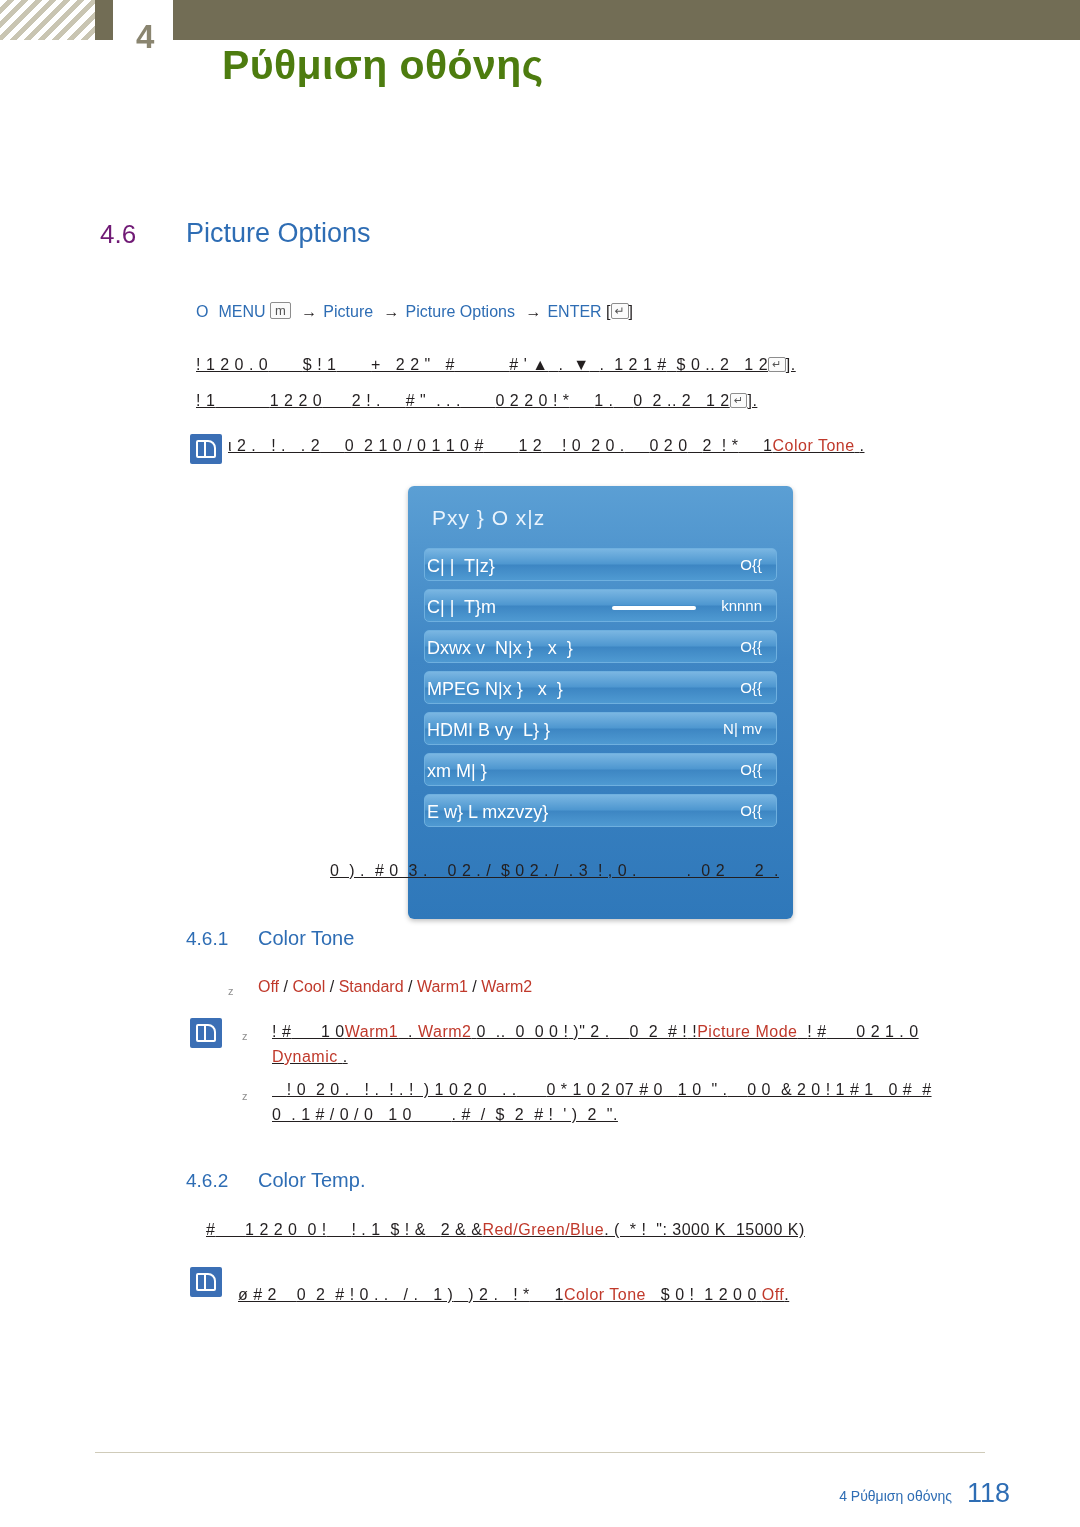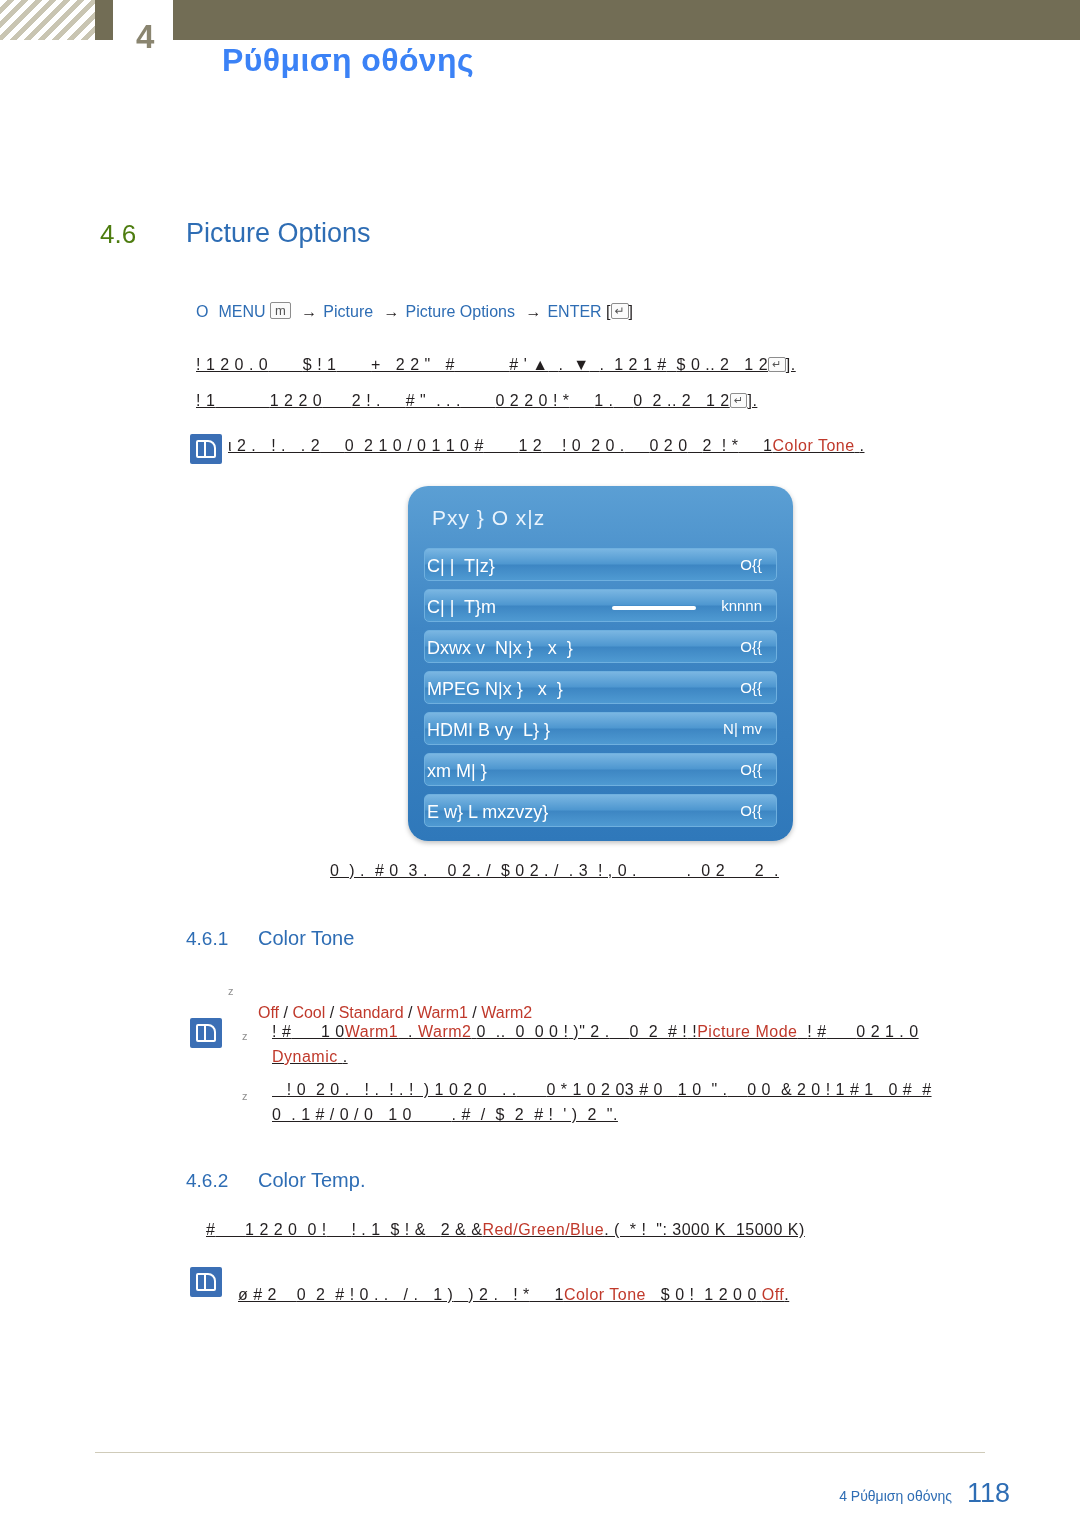--- a/index.html
+++ b/index.html
@@ -48,33 +48,33 @@
     left: 136px;
     font-size: 33px;
     color: #8a8570;
     font-weight: bold;
     line-height: 1;
   }
   .header-title {
     position: absolute;
     top: 42px;
     left: 222px;
-    font-size: 32px;
+    font-size: 41px;
     font-weight: bold;
-    color: #3b82f6;
+    color: #4d7c0f;
     letter-spacing: 0.4px;
   }
 
   
   .sec-num {
     position: absolute;
     left: 100px;
     top: 219px;
     font-size: 26px;
-    color: #4d7c0f;
+    color: #701a75;
   }
   .sec-title {
     position: absolute;
     left: 186px;
     top: 218px;
     font-size: 27px;
     color: #2e6db4;
   }
 
   
@@ -167,22 +167,22 @@
   .ni1 { left: 190px; top: 434px; }
   .ni2 { left: 190px; top: 1018px; }
   .ni3 { left: 190px; top: 1267px; }
 
   
   .osd {
     position: absolute;
     left: 408px;
     top: 486px;
     width: 385px;
-    height: 355px;
-    border-radius: 20px;
+    height: 433px;
+    border-radius: 6px;
     background: linear-gradient(to bottom, #5b9fd4 0%, #3f86c4 40%, #2f78ba 100%);
     box-shadow: 0 2px 5px rgba(0,0,0,0.25);
   }
   .osd-title {
     position: absolute;
     left: 24px;
     top: 20px;
     font-size: 21px;
     color: #eaf4fd;
     letter-spacing: 1px;
@@ -354,29 +354,29 @@
 
   </div>
 </div>
 
 <div class="glyph-line g4">0  ) .  # 0  3 .    0 2 . /  $ 0 2 . /  . 3  ! , 0 .          .  0 2      2  .</div>
 
 <div class="sub-num sn1">4.6.1</div>
 <div class="sub-title st1">Color Tone</div>
 
 <div class="bullet-z" style="left:228px; top:985px;">z</div>
-<div class="opt-line" style="left:258px; top:1004px;"><span>Off</span><span class="slash"> / </span><span>Cool</span><span class="slash"> / </span><span>Standard</span><span class="slash"> / </span><span>Warm1</span><span class="slash"> / </span><span>Warm2</span></div>
+<div class="opt-line" style="left:258px; top:978px;"><span>Off</span><span class="slash"> / </span><span>Cool</span><span class="slash"> / </span><span>Standard</span><span class="slash"> / </span><span>Warm1</span><span class="slash"> / </span><span>Warm2</span></div>
 
 <div class="note-icon ni2"></div>
 <div class="bullet-z" style="left:242px; top:1030px;">z</div>
 <div class="glyph-line" style="left:272px; top:1023px;"><span>! #</span>      <span>1 0</span><span class="red-ref">Warm1</span>  <span>.</span> <span class="red-ref">Warm2</span> <span>0  ..  0  0 0 !</span> <span>)" 2 .</span>    <span>0  2  # !</span> !<span class="red-ref">Picture Mode</span>  <span>! #</span>      <span>0 2 1 . 0</span></div>
 <div class="glyph-line" style="left:272px; top:1048px;"><span class="red-ref">Dynamic</span> <span>.</span></div>
 
 <div class="bullet-z" style="left:242px; top:1090px;">z</div>
-<div class="glyph-line" style="left:272px; top:1081px;">   <span>! 0  2 0 .   ! .  ! . !  ) 1 0 2 0   . .</span>      <span>0 * 1 0 2 0</span><span>3 # 0</span>   <span>1 0  " .</span>    <span>0 0  &amp; 2 0 ! 1 # 1   0 #  #</span></div>
+<div class="glyph-line" style="left:272px; top:1081px;">   <span>! 0  2 0 .   ! .  ! . !  ) 1 0 2 0   . .</span>      <span>0 * 1 0 2 0</span><span>7 # 0</span>   <span>1 0  " .</span>    <span>0 0  &amp; 2 0 ! 1 # 1   0 #  #</span></div>
 <div class="glyph-line" style="left:272px; top:1106px;"><span>0  . 1 # / 0 / 0   1 0</span>        <span>. #  /  $  2  # !  ' )  2  ".</span></div>
 
 <div class="sub-num sn2">4.6.2</div>
 <div class="sub-title st2">Color Temp.</div>
 
 <div class="glyph-line" style="left:206px; top:1221px;"><span>#</span>      <span>1 2 2 0  0 !</span>     <span>! . 1  $ ! &amp;</span>   <span>2 &amp;</span> &amp;<span class="red-ref">Red/Green/Blue</span><span>. (  * !  ": 3000 K  15000 K)</span></div>
 
 <div class="note-icon ni3"></div>
 <div class="glyph-line" style="left:238px; top:1286px;"><span>ø # 2</span>    <span>0  2  # ! 0 . .   / .   1 )</span>   <span>) 2 .   ! *</span>     1<span class="red-ref">Color Tone</span>   <span>$ 0 !  1 2 0 0</span> <span class="red-ref">Off</span><span>.</span></div>
 

